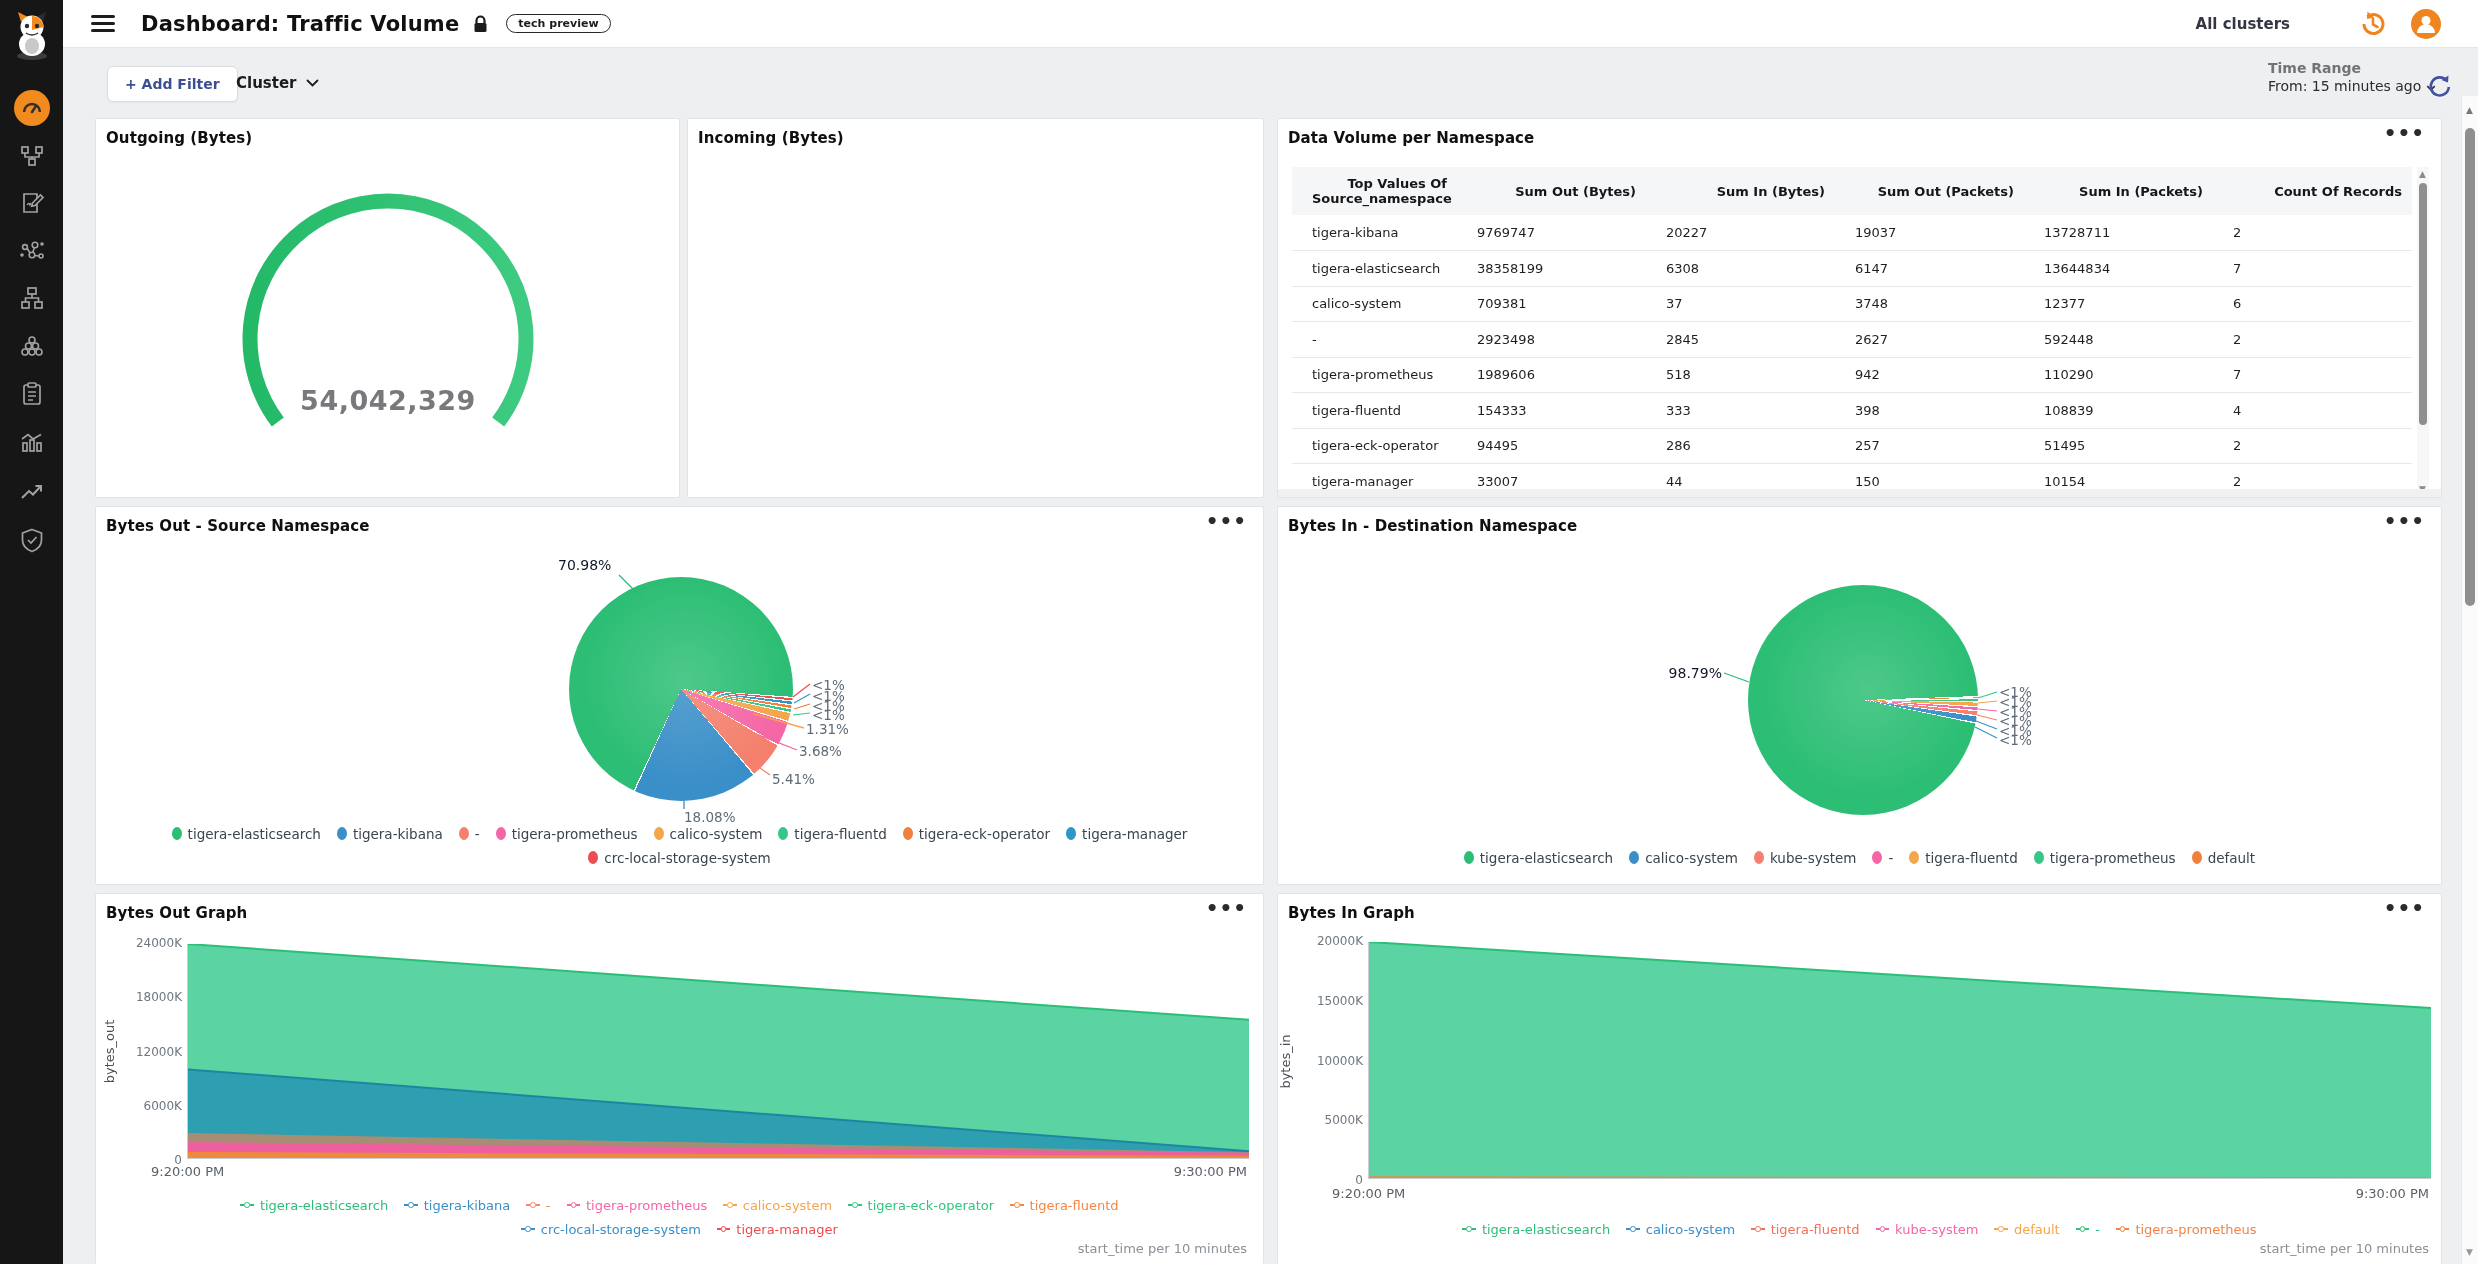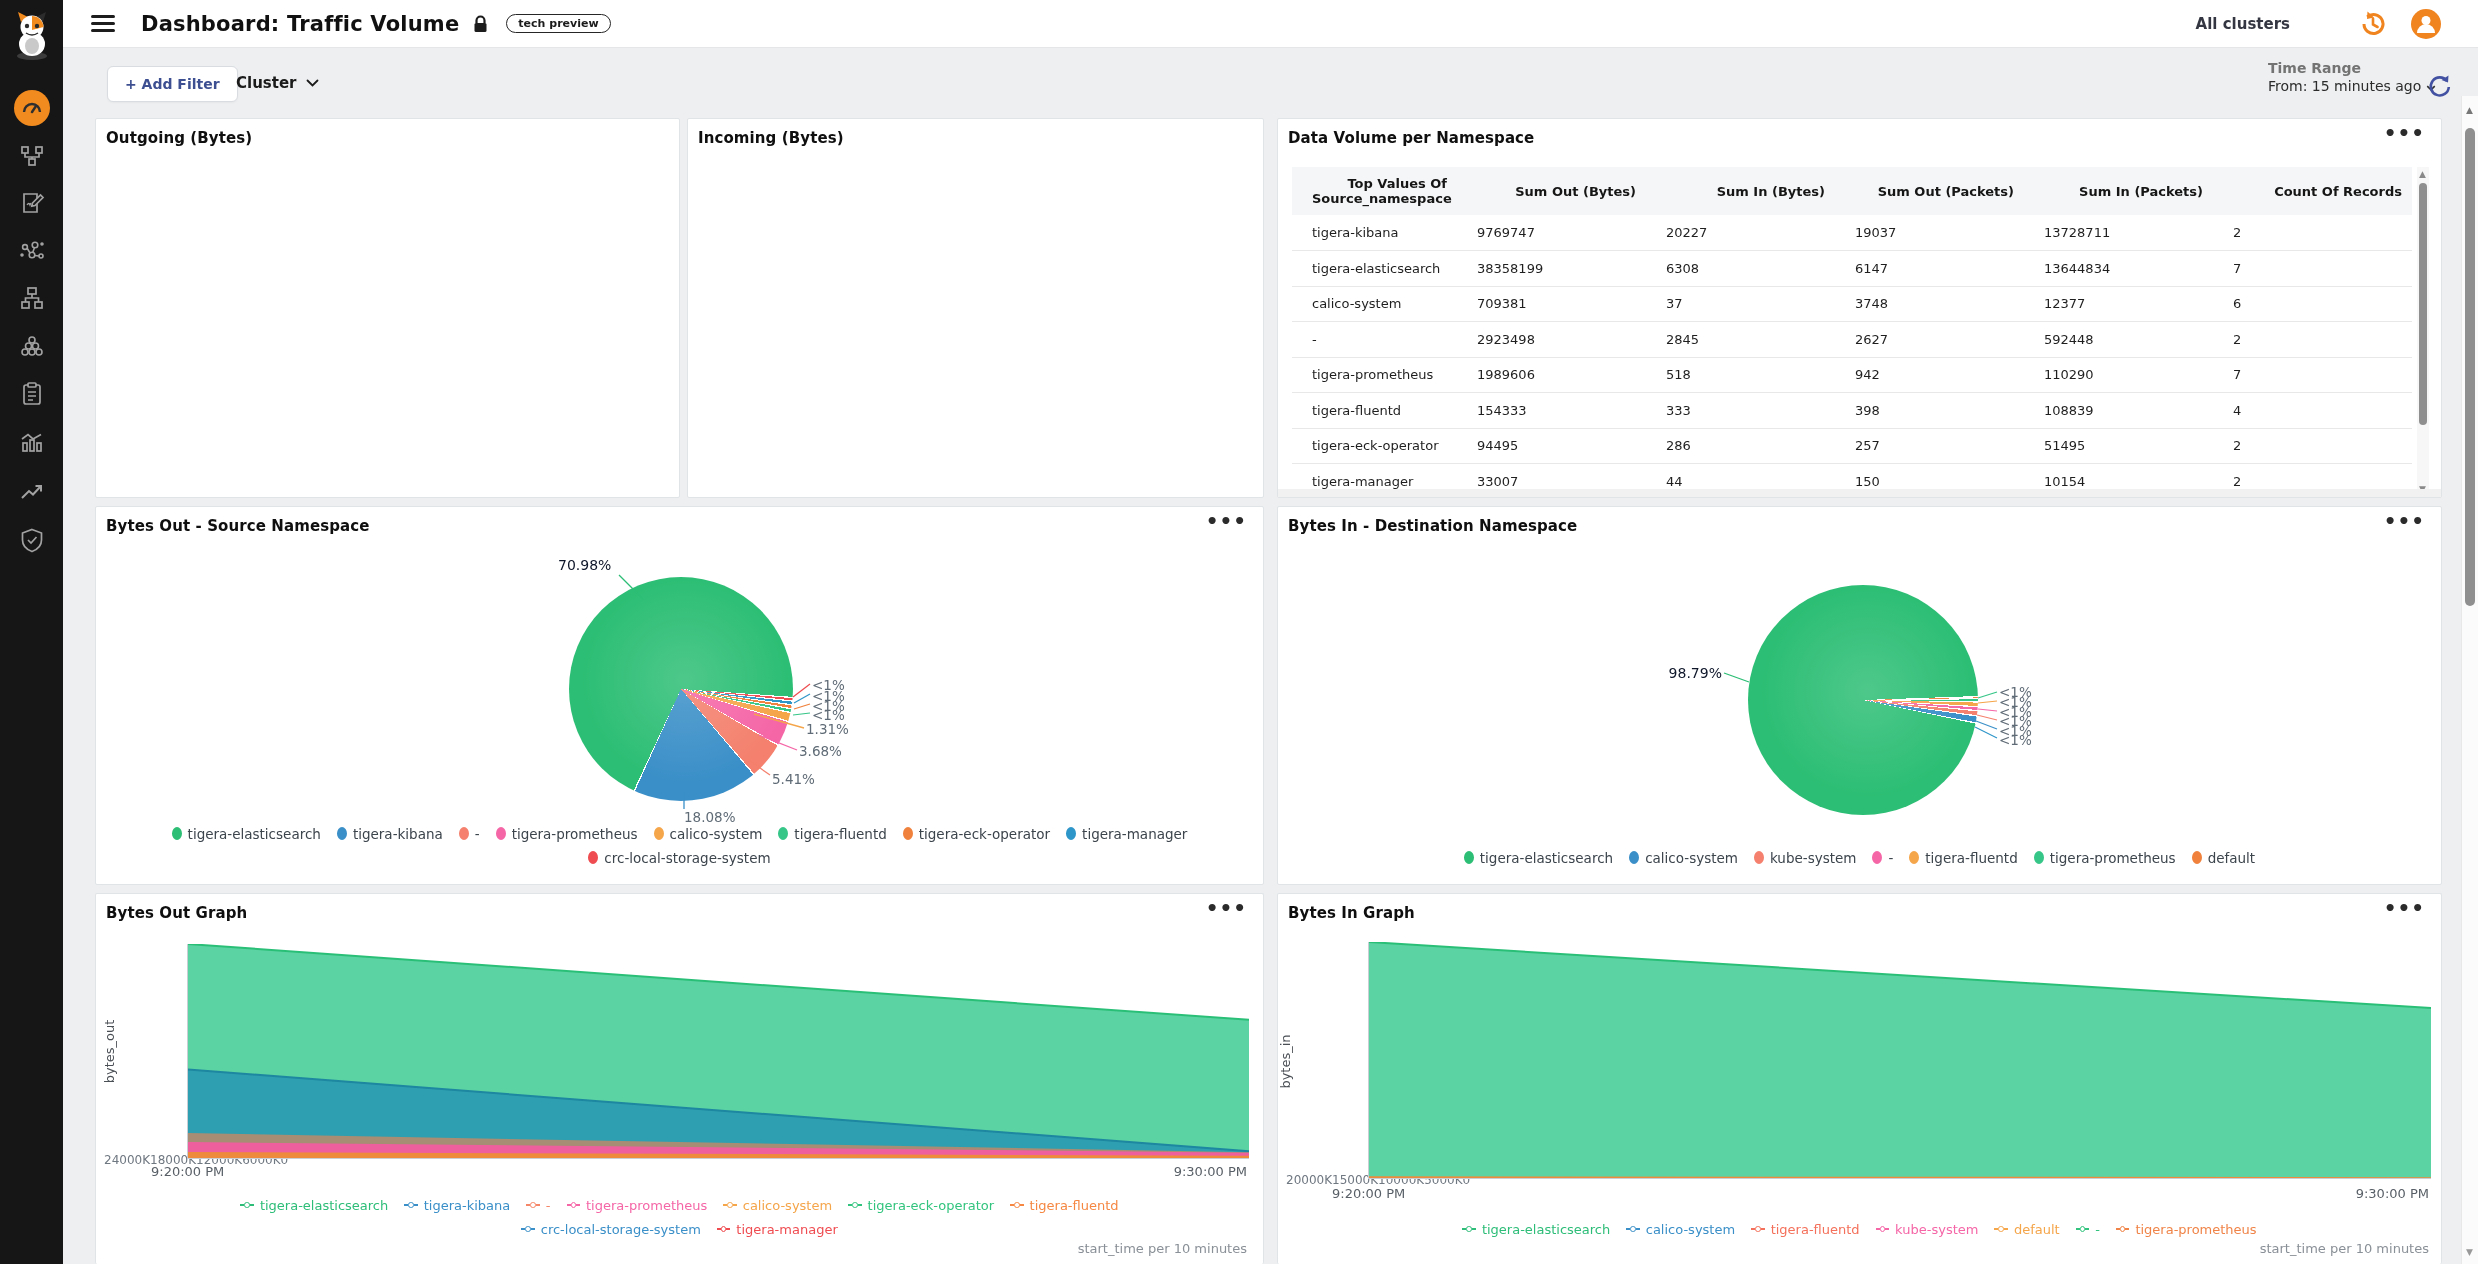--- a/index.html
+++ b/index.html
@@ -41,21 +41,21 @@
   .overlay{position:absolute;left:0;top:0;pointer-events:none}
   
   .legend{position:absolute;width:100%;text-align:center;white-space:nowrap}
   .li{display:inline-flex;align-items:center;margin:0 8px;font-size:13.5px;color:#3c444c;cursor:pointer}
   .dot{width:10px;height:13px;border-radius:50%;margin-right:6px;flex:none}
   .li2{display:inline-flex;align-items:center;margin:0 8px;font-size:13px;cursor:pointer}
   .lgi{display:inline-flex;align-items:center;margin-right:6px}
   .lgi b{width:5.5px;height:5.5px;border:1.7px solid currentColor;border-radius:50%;flex:none}
   .lgi:before,.lgi:after{content:"";width:4px;height:1.7px;background:currentColor}
   
-  .yticks{position:absolute;display:flex;flex-direction:row;justify-content:space-between;align-items:flex-end;font-size:12px;color:#6f7780}
+  .yticks{position:absolute;display:flex;flex-direction:column;justify-content:space-between;align-items:flex-end;font-size:12px;color:#6f7780}
   .ylab{position:absolute;font-size:13px;color:#4a4f55;transform:rotate(-90deg);transform-origin:center}
   .plot{position:absolute;border-left:1px solid #c9ced4;border-bottom:1px solid #c9ced4}
   .plot svg{position:absolute;left:0;top:0;width:100%;height:100%}
   .xlab{position:absolute;font-size:13px;color:#585f66}
   .cap{position:absolute;font-size:13px;color:#8a9097}
   
   table{border-collapse:collapse;table-layout:fixed}
   th{background:#f5f6f7;font-size:13px;font-weight:700;color:#161616;text-align:right;padding:7px 10px 7px 20px;height:48px;vertical-align:middle}
   td{font-size:13px;color:#1f1f1f;text-align:left;padding:0 10px 0 20px;height:35.5px;border-bottom:1px solid #e8e8e8}
   
@@ -206,20 +206,32 @@
       </svg>
   </div>
 </div>
 <svg id="refresh-btn" width="26" height="26" viewBox="0 0 26 26">
   <path d="M21 8 a9 9 0 1 0 1.8 6" fill="none" stroke="#4351a2" stroke-width="2.6"></path>
   <path d="M22.5 2.5 L22 9.5 L15.5 7 Z" fill="#4351a2"></path>
 </svg>
 
 <div class="panel" style="left:95px;top:118px;width:585px;height:380px">
   <div class="ptitle">Outgoing (Bytes)</div>
+  <div class="gauge-wrap" style="left:142px;top:70px">
+    <svg width="300" height="250" viewBox="0 0 300 250">
+      <defs>
+          <linearGradient id="gg1" x1="0" y1="0" x2="1" y2="0">
+        <stop offset="0" stop-color="#23b967"></stop>
+            <stop offset="1" stop-color="#3ecb81"></stop>
+          </linearGradient>
+        </defs>
+      <path d="M39.8 233 A138 138 0 1 1 260.2 233" fill="none" stroke="url(#gg1)" stroke-width="15"></path>
+    </svg>
+    <div class="gauge-num">54,042,329</div>
+  </div>
 </div>
 
 <div class="panel" style="left:687px;top:118px;width:577px;height:380px">
   <div class="ptitle">Incoming (Bytes)</div>
 </div>
 
 <div class="panel" style="left:1277px;top:118px;width:1165px;height:380px">
   <div class="ptitle">Data Volume per Namespace</div>
   <span class="dots">•••</span>
   <div class="abs" style="left:14px;top:48px;width:1120px;overflow:hidden">

